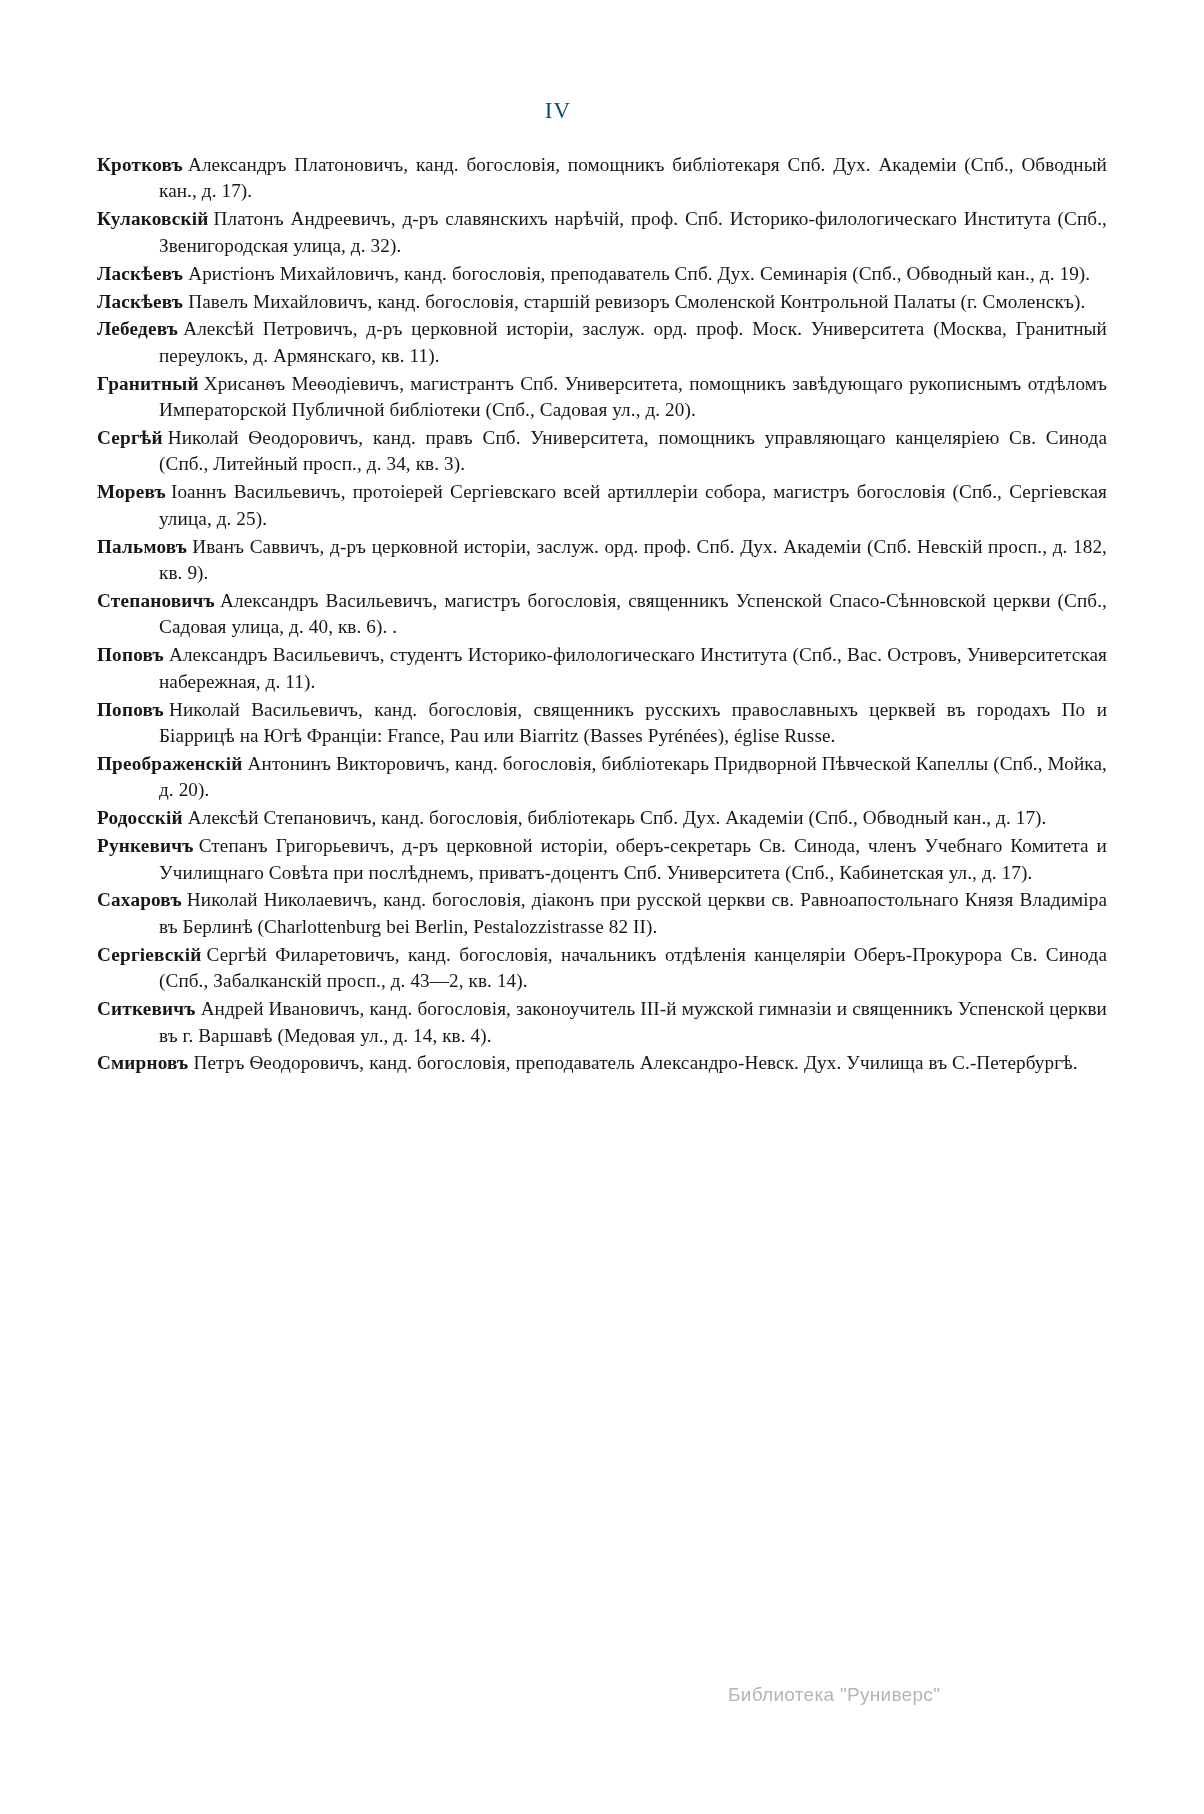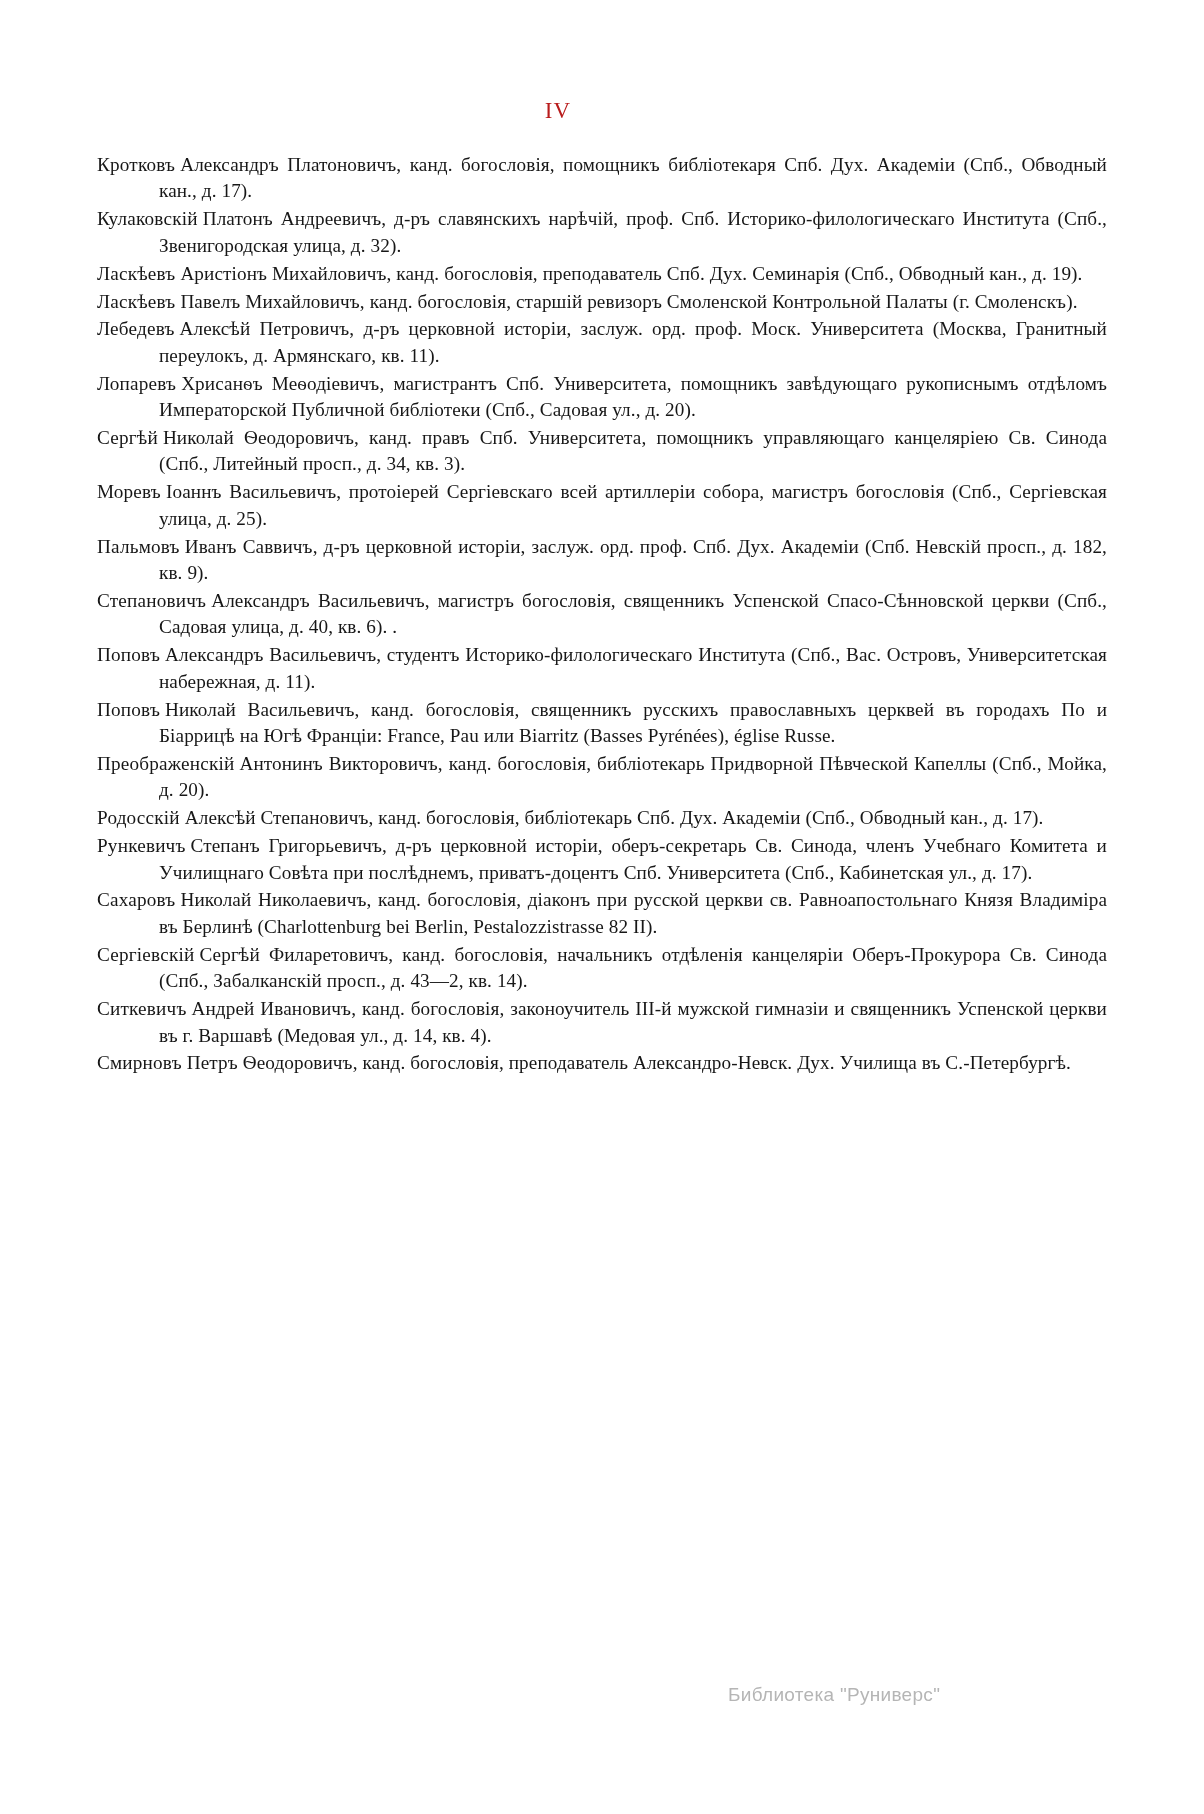--- a/index.html
+++ b/index.html
@@ -22,41 +22,41 @@
     box-sizing: border-box;
   }
   .page-number {
     position: absolute;
     top: 98px;
     left: 0;
     width: 1116px;
     text-align: center;
     font-size: 23px;
     letter-spacing: 1px;
-    color: #b91c1c;
+    color: #0c4a6e;
     font-family: "Liberation Serif", serif;
   }
   .entries {
     position: absolute;
     top: 152px;
     left: 97px;
     width: 1010px;
   }
   .entry {
     font-size: 19.2px;
     line-height: 26.4px;
     text-align: justify;
     text-indent: 0;
     padding-left: 62px;
     margin-bottom: 1.5px;
     color: #171717;
     letter-spacing: 0.1px;
   }
   .entry .lemma {
-    font-weight: normal;
+    font-weight: bold;
     margin-left: -62px;
     padding-right: 5px;
     letter-spacing: 0.2px;
   }
   .entry .body {
     
   }
   .watermark {
     position: absolute;
     left: 728px;
@@ -73,21 +73,21 @@
 <div class="page">
 
   <div class="page-number">IV</div>
 
   <div class="entries">
     <div class="entry"><span class="lemma">Кротковъ</span><span class="body">Александръ Платоновичъ, канд. богословія, помощникъ библіотекаря Спб. Дух. Академіи (Спб., Обводный кан., д. 17).</span></div>
     <div class="entry"><span class="lemma">Кулаковскій</span><span class="body">Платонъ Андреевичъ, д-ръ славянскихъ нарѣчій, проф. Спб. Историко-филологическаго Института (Спб., Звенигородская улица, д. 32).</span></div>
     <div class="entry"><span class="lemma">Ласкѣевъ</span><span class="body">Аристіонъ Михайловичъ, канд. богословія, преподаватель Спб. Дух. Семинарія (Спб., Обводный кан., д. 19).</span></div>
     <div class="entry"><span class="lemma">Ласкѣевъ</span><span class="body">Павелъ Михайловичъ, канд. богословія, старшій ревизоръ Смоленской Контрольной Палаты (г. Смоленскъ).</span></div>
     <div class="entry"><span class="lemma">Лебедевъ</span><span class="body">Алексѣй Петровичъ, д-ръ церковной исторіи, заслуж. орд. проф. Моск. Университета (Москва, Гранитный переулокъ, д. Армянскаго, кв. 11).</span></div>
-    <div class="entry"><span class="lemma">Лопаревъ</span><span class="body">Хрисанѳъ Меѳодіевичъ, магистрантъ Спб. Университета, помощникъ завѣдующаго рукописнымъ отдѣломъ Императорской Публичной библіотеки (Спб., Садовая ул., д. 20).</span></div>
+    <div class="entry"><span class="lemma">Гранитный</span><span class="body">Хрисанѳъ Меѳодіевичъ, магистрантъ Спб. Университета, помощникъ завѣдующаго рукописнымъ отдѣломъ Императорской Публичной библіотеки (Спб., Садовая ул., д. 20).</span></div>
     <div class="entry"><span class="lemma">Сергѣй</span><span class="body">Николай Ѳеодоровичъ, канд. правъ Спб. Университета, помощникъ управляющаго канцеляріею Св. Синода (Спб., Литейный просп., д. 34, кв. 3).</span></div>
     <div class="entry"><span class="lemma">Моревъ</span><span class="body">Іоаннъ Васильевичъ, протоіерей Сергіевскаго всей артиллеріи собора, магистръ богословія (Спб., Сергіевская улица, д. 25).</span></div>
     <div class="entry"><span class="lemma">Пальмовъ</span><span class="body">Иванъ Саввичъ, д-ръ церковной исторіи, заслуж. орд. проф. Спб. Дух. Академіи (Спб. Невскій просп., д. 182, кв. 9).</span></div>
     <div class="entry"><span class="lemma">Степановичъ</span><span class="body">Александръ Васильевичъ, магистръ богословія, священникъ Успенской Спасо-Сѣнновской церкви (Спб., Садовая улица, д. 40, кв. 6). .</span></div>
     <div class="entry"><span class="lemma">Поповъ</span><span class="body">Александръ Васильевичъ, студентъ Историко-филологическаго Института (Спб., Вас. Островъ, Университетская набережная, д. 11).</span></div>
     <div class="entry"><span class="lemma">Поповъ</span><span class="body">Николай Васильевичъ, канд. богословія, священникъ русскихъ православныхъ церквей въ городахъ По и Біаррицѣ на Югѣ Франціи: France, Pau или Biarritz (Basses Pyrénées), église Russe.</span></div>
     <div class="entry"><span class="lemma">Преображенскій</span><span class="body">Антонинъ Викторовичъ, канд. богословія, библіотекарь Придворной Пѣвческой Капеллы (Спб., Мойка, д. 20).</span></div>
     <div class="entry"><span class="lemma">Родосскій</span><span class="body">Алексѣй Степановичъ, канд. богословія, библіотекарь Спб. Дух. Академіи (Спб., Обводный кан., д. 17).</span></div>
     <div class="entry"><span class="lemma">Рункевичъ</span><span class="body">Степанъ Григорьевичъ, д-ръ церковной исторіи, оберъ-секретарь Св. Синода, членъ Учебнаго Комитета и Училищнаго Совѣта при послѣднемъ, приватъ-доцентъ Спб. Университета (Спб., Кабинетская ул., д. 17).</span></div>
     <div class="entry"><span class="lemma">Сахаровъ</span><span class="body">Николай Николаевичъ, канд. богословія, діаконъ при русской церкви св. Равноапостольнаго Князя Владиміра въ Берлинѣ (Charlottenburg bei Berlin, Pestalozzistrasse 82 II).</span></div>

